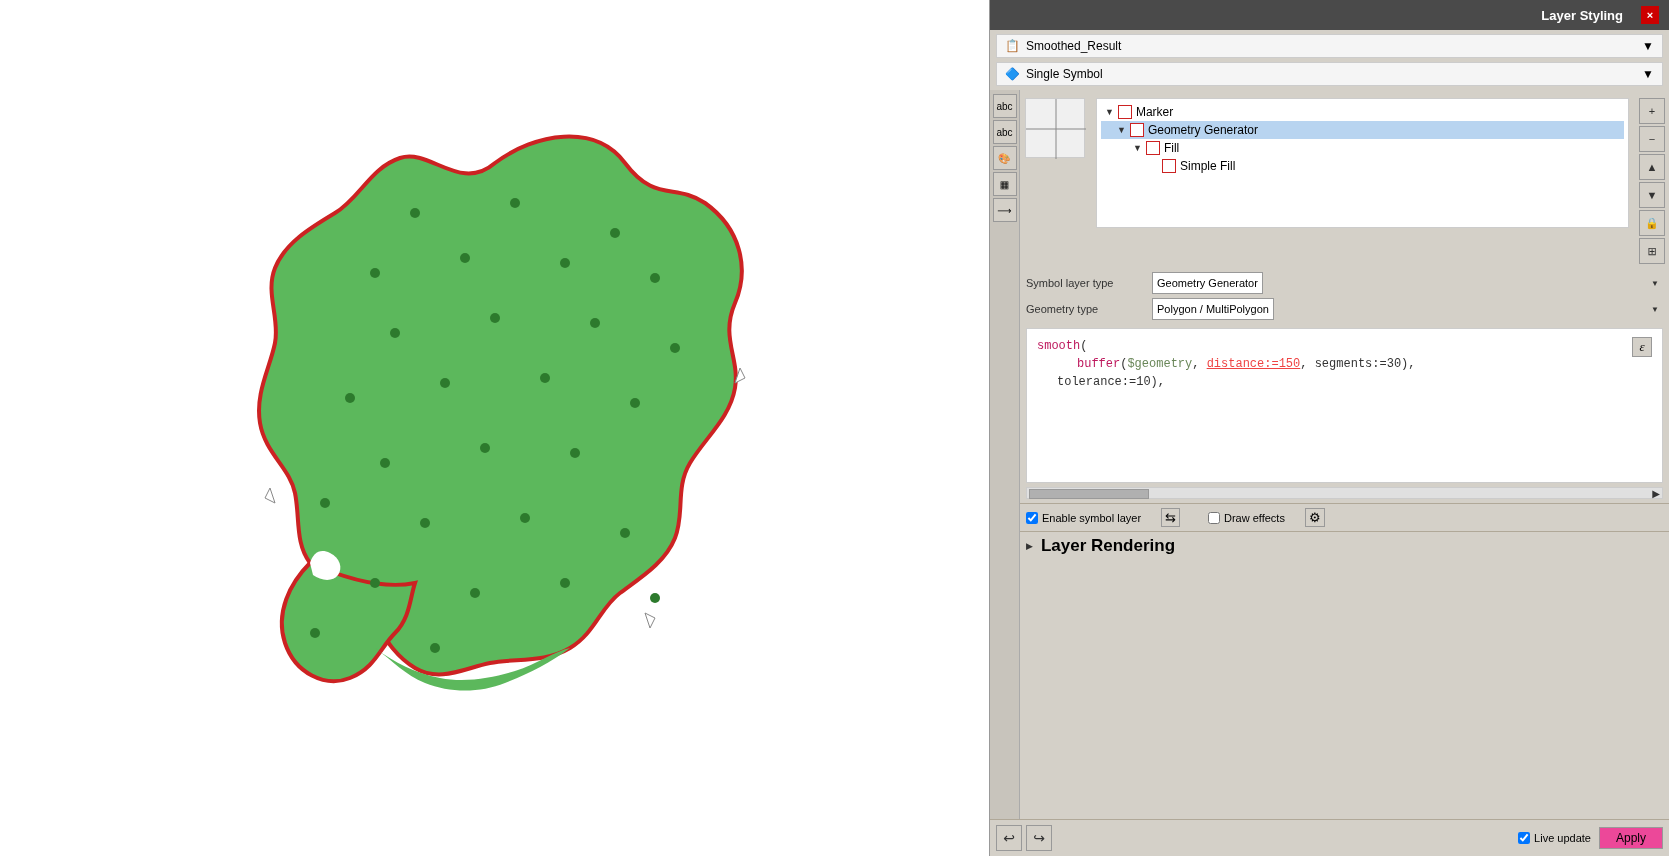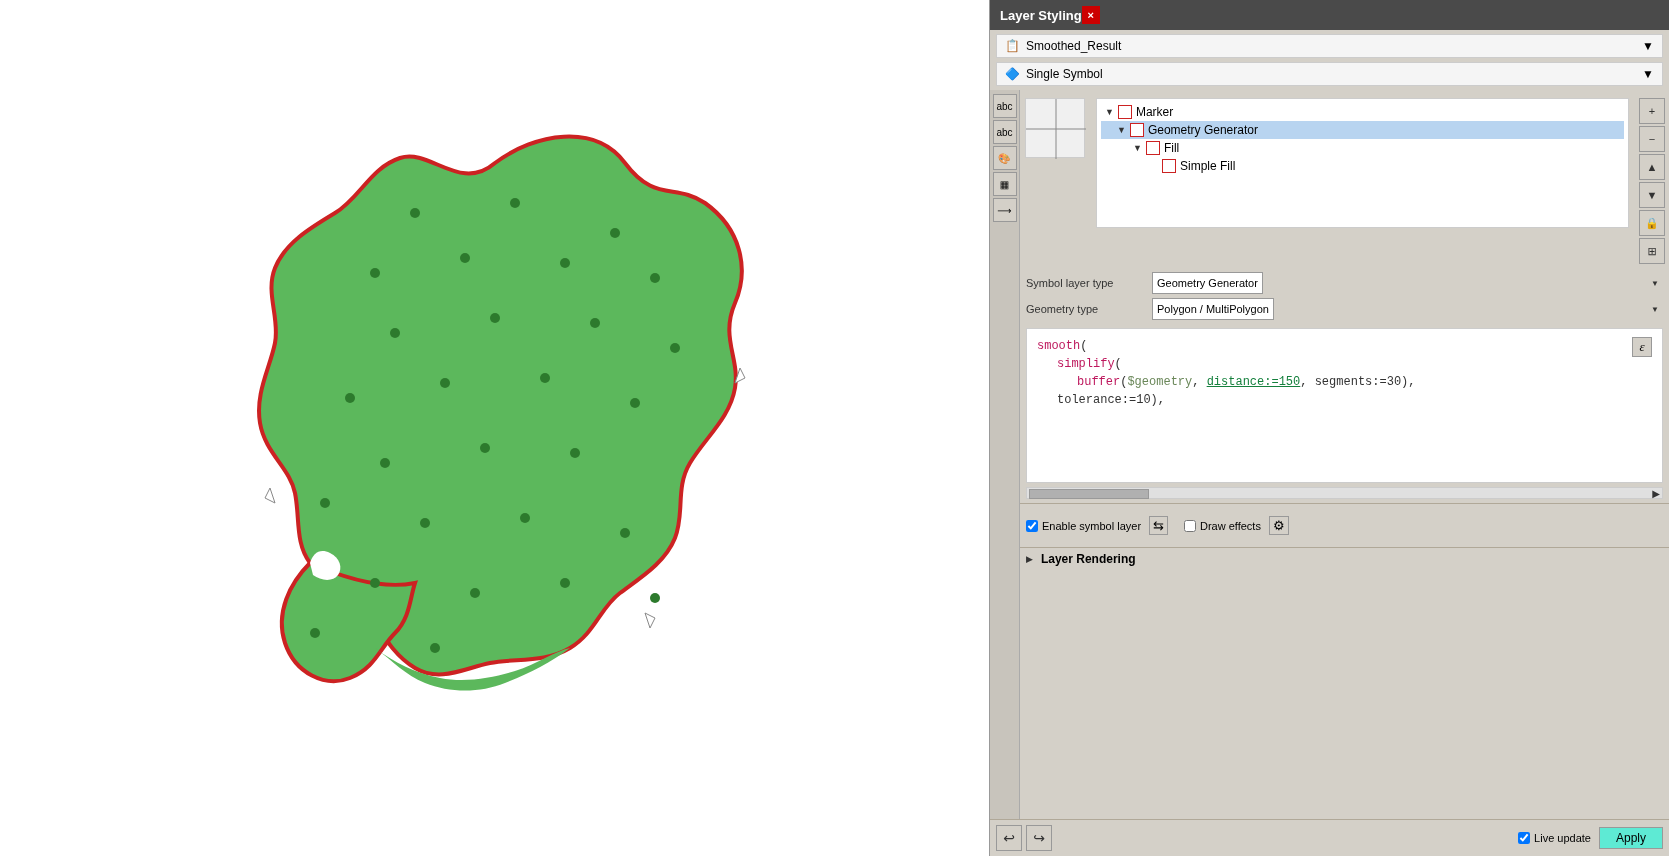--- a/index.html
+++ b/index.html
@@ -32,23 +32,24 @@
       border-left: 1px solid #999;
     }
 
     
     .panel-titlebar {
       background: #4a4a4a;
       color: #ffffff;
       padding: 6px 10px;
       display: flex;
       align-items: center;
-      justify-content: flex-start;
+      justify-content: flex-end;
       font-size: 13px;
       font-weight: bold;
+      gap: 18px;
     }
 
     .panel-close-btn {
       background: #cc0000;
       color: white;
       border: none;
       width: 18px;
       height: 18px;
       font-size: 11px;
       cursor: pointer;
@@ -245,29 +246,29 @@
       font-family: 'Courier New', monospace;
       font-size: 12px;
       min-height: 155px;
       overflow: auto;
       position: relative;
       line-height: 1.5;
     }
 
     .code-func { color: #be185d; }
     .code-var { color: #6a8759; }
-    .code-underline { text-decoration: underline; color: #15803d; }
+    .code-underline { text-decoration: underline; color: #ef4444; }
     .code-normal { color: #333; }
 
     
     .bottom-bar {
-      padding: 12px 6px;
-      display: flex;
-      align-items: center;
-      gap: 8px;
+      padding: 4px 6px;
+      display: flex;
+      align-items: center;
+      gap: 20px;
       border-top: 1px solid #b0a898;
     }
 
     .checkbox-label {
       display: flex;
       align-items: center;
       gap: 4px;
       cursor: pointer;
       font-size: 11px;
     }
@@ -306,21 +307,21 @@
       gap: 4px;
     }
 
     .footer-right {
       display: flex;
       align-items: center;
       gap: 8px;
     }
 
     .btn-apply {
-      background: #5eead4;
+      background: #ec4899;
       border: 1px solid #999;
       padding: 3px 16px;
       cursor: pointer;
       font-size: 12px;
     }
 
     
     .blob-container {
       position: relative;
       width: 600px;
@@ -510,23 +511,20 @@
               </select>
             </div>
           </div>
         </div>
 
         <div class="code-editor">
           <div style="position:absolute;right:10px;top:8px;width:20px;height:20px;background:#d4d0c8;border:1px solid #999;display:flex;align-items:center;justify-content:center;cursor:pointer;font-style:italic;font-family:serif;font-size:13px;">ε</div>
           <div>
             <span class="code-func">smooth</span><span class="code-normal">(</span>
           </div>
-          <div style="padding-left:20px;">
-            <span class="code-func">simplify</span><span class="code-normal">(</span>
-          </div>
           <div style="padding-left:40px;">
             <span class="code-func">buffer</span><span class="code-normal">(</span><span class="code-var">$geometry</span><span class="code-normal">, </span><span class="code-underline">distance:=150</span><span class="code-normal">, segments:=30),</span>
           </div>
           <div style="padding-left:20px;">
             <span class="code-normal">tolerance:=10),</span>
           </div>
         </div>
 
         <div style="height:12px;background:#e0e0e0;margin:0 6px 4px;border:1px solid #ccc;position:relative;">
           <div style="position:absolute;left:2px;top:1px;width:120px;height:10px;background:#b0b0b0;border:1px solid #999;"></div>
@@ -541,21 +539,21 @@
           <span style="font-size:13px;cursor:pointer;border:1px solid #999;padding:1px 3px;background:#d4d0c8;">⇆</span>
           <label class="checkbox-label" style="margin-left:8px;">
             <input type="checkbox" style="">
             <span>Draw effects</span>
           </label>
           <span style="font-size:13px;cursor:pointer;border:1px solid #999;padding:1px 3px;background:#d4d0c8;">⚙</span>
         </div>
 
         <div class="layer-rendering-row">
           <span class="section-arrow">▶</span>
-          <span style="font-weight:bold;font-size:12px;margin-left:4px;">Layer Rendering</span>
+          <span style="font-weight:bold;font-size:17px;margin-left:4px;">Layer Rendering</span>
         </div>
 
       </div>
     </div>
 
     <div class="panel-footer">
       <div class="footer-left">
         <button class="tree-btn" style="font-size:14px;">↩</button>
         <button class="tree-btn" style="font-size:14px;">↪</button>
       </div>

